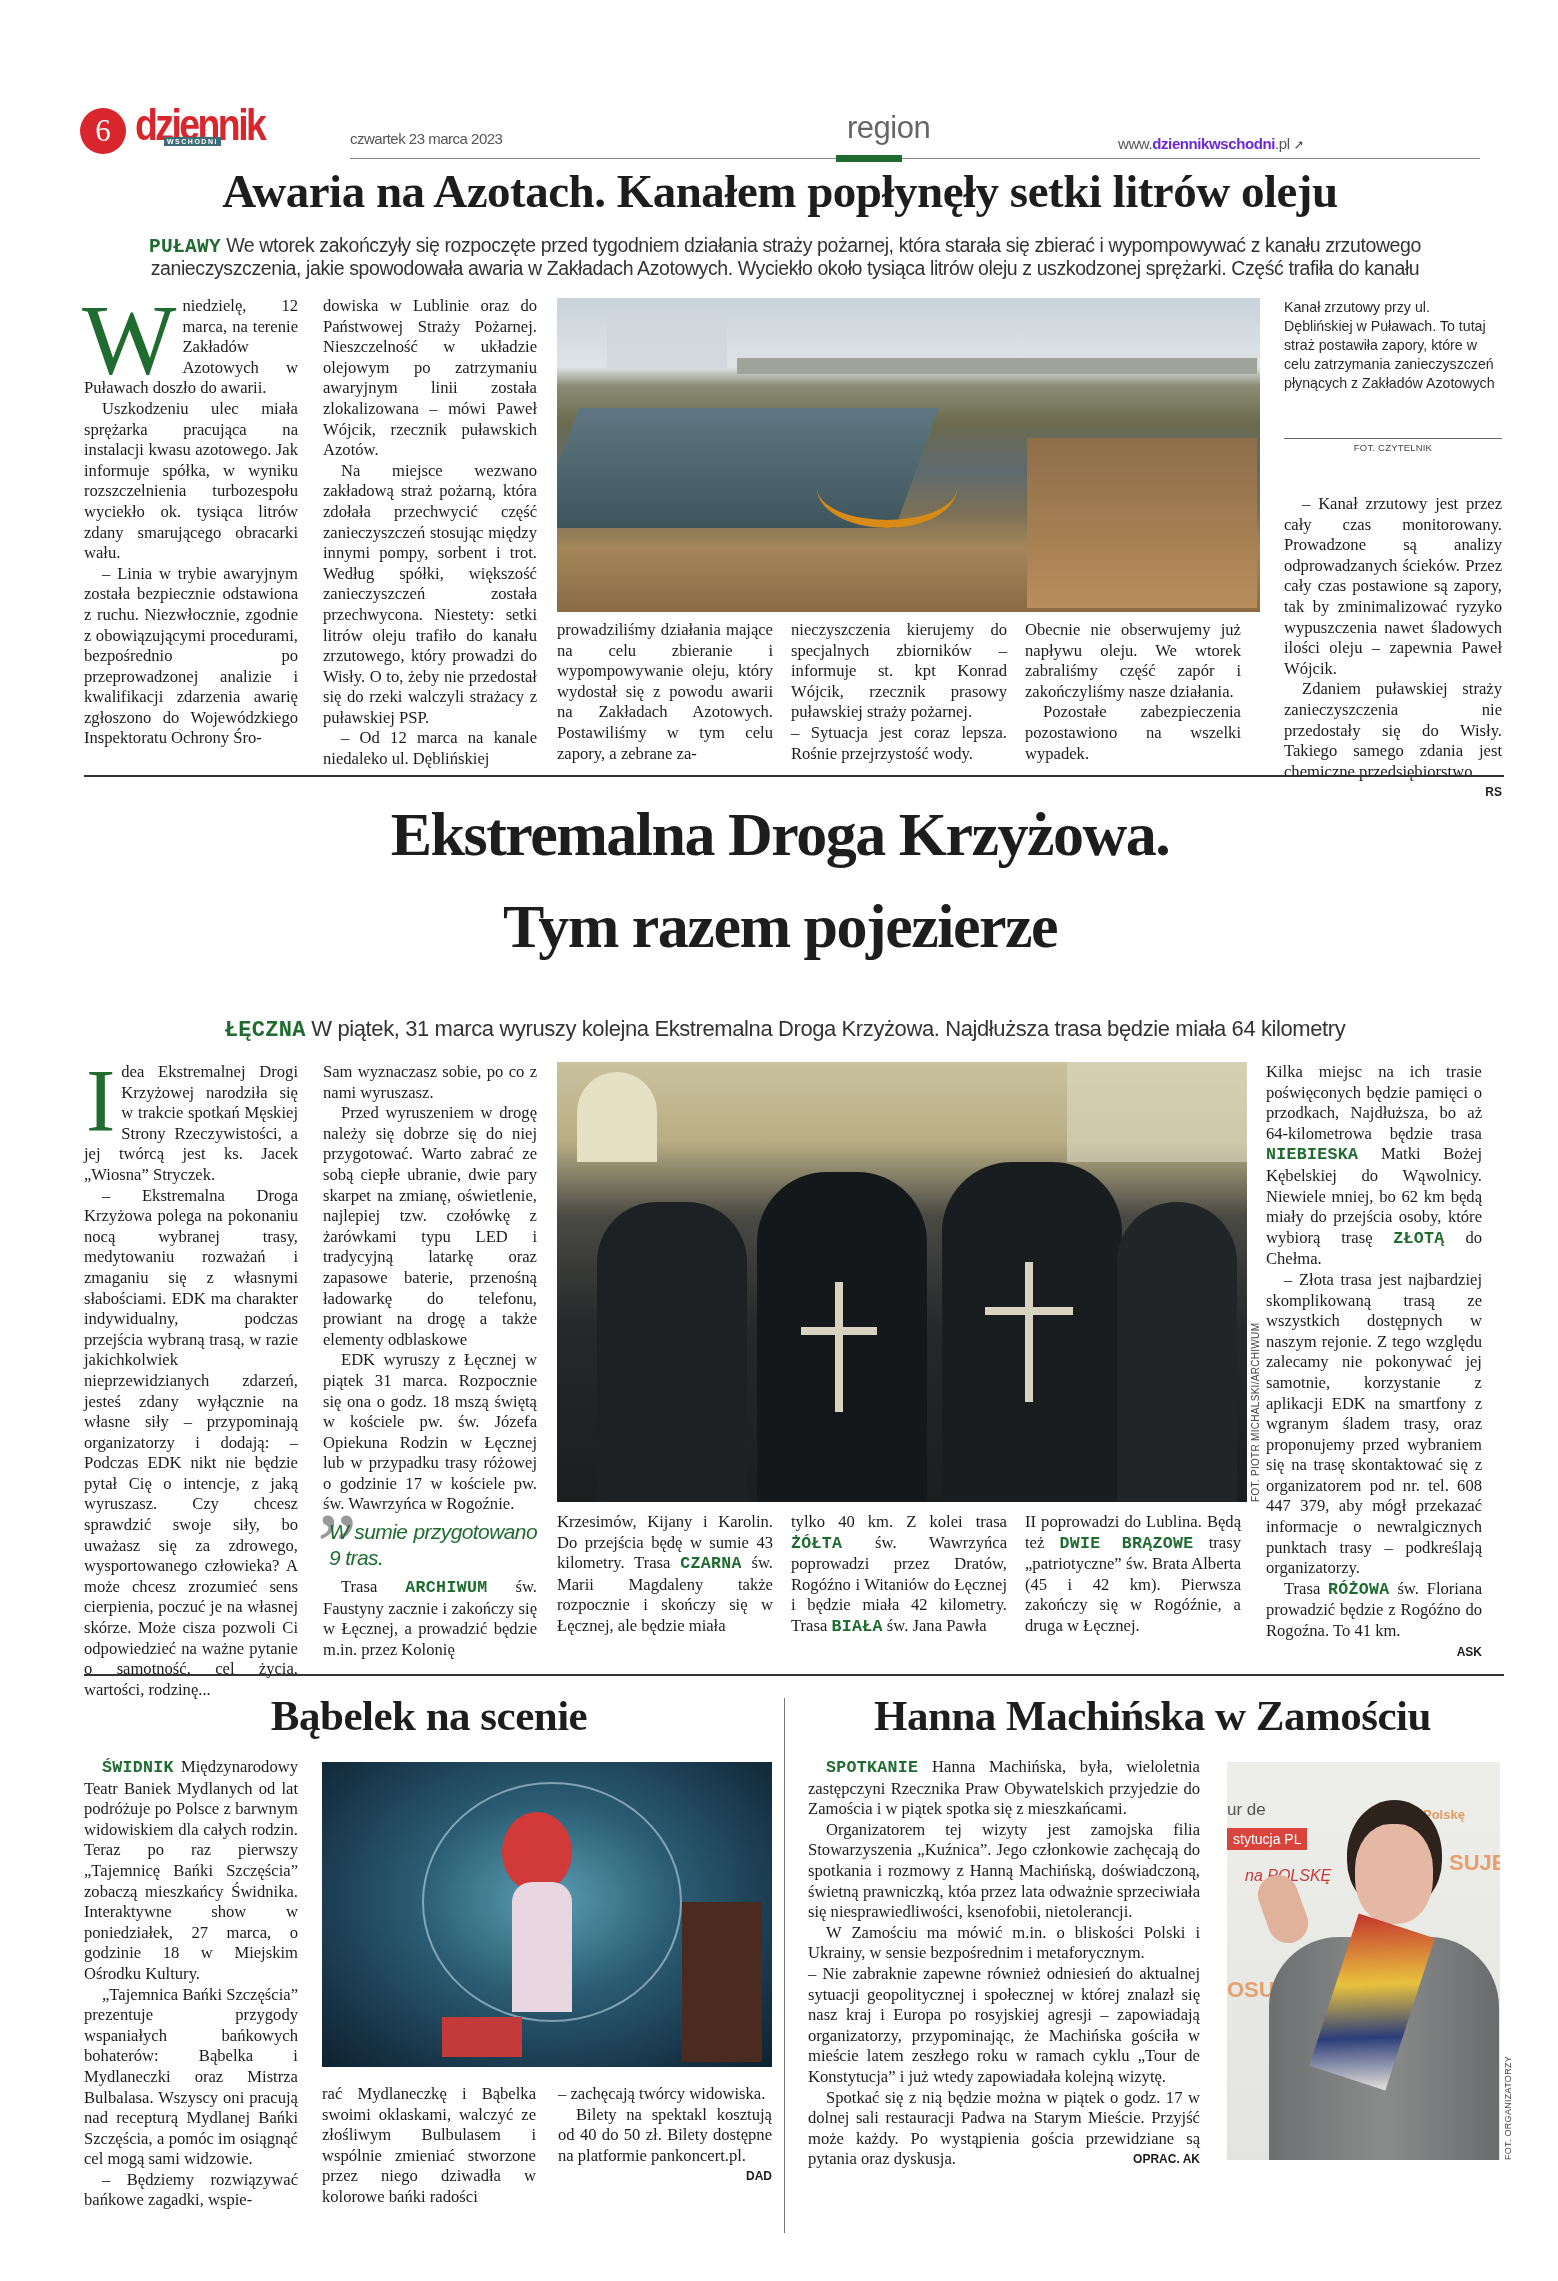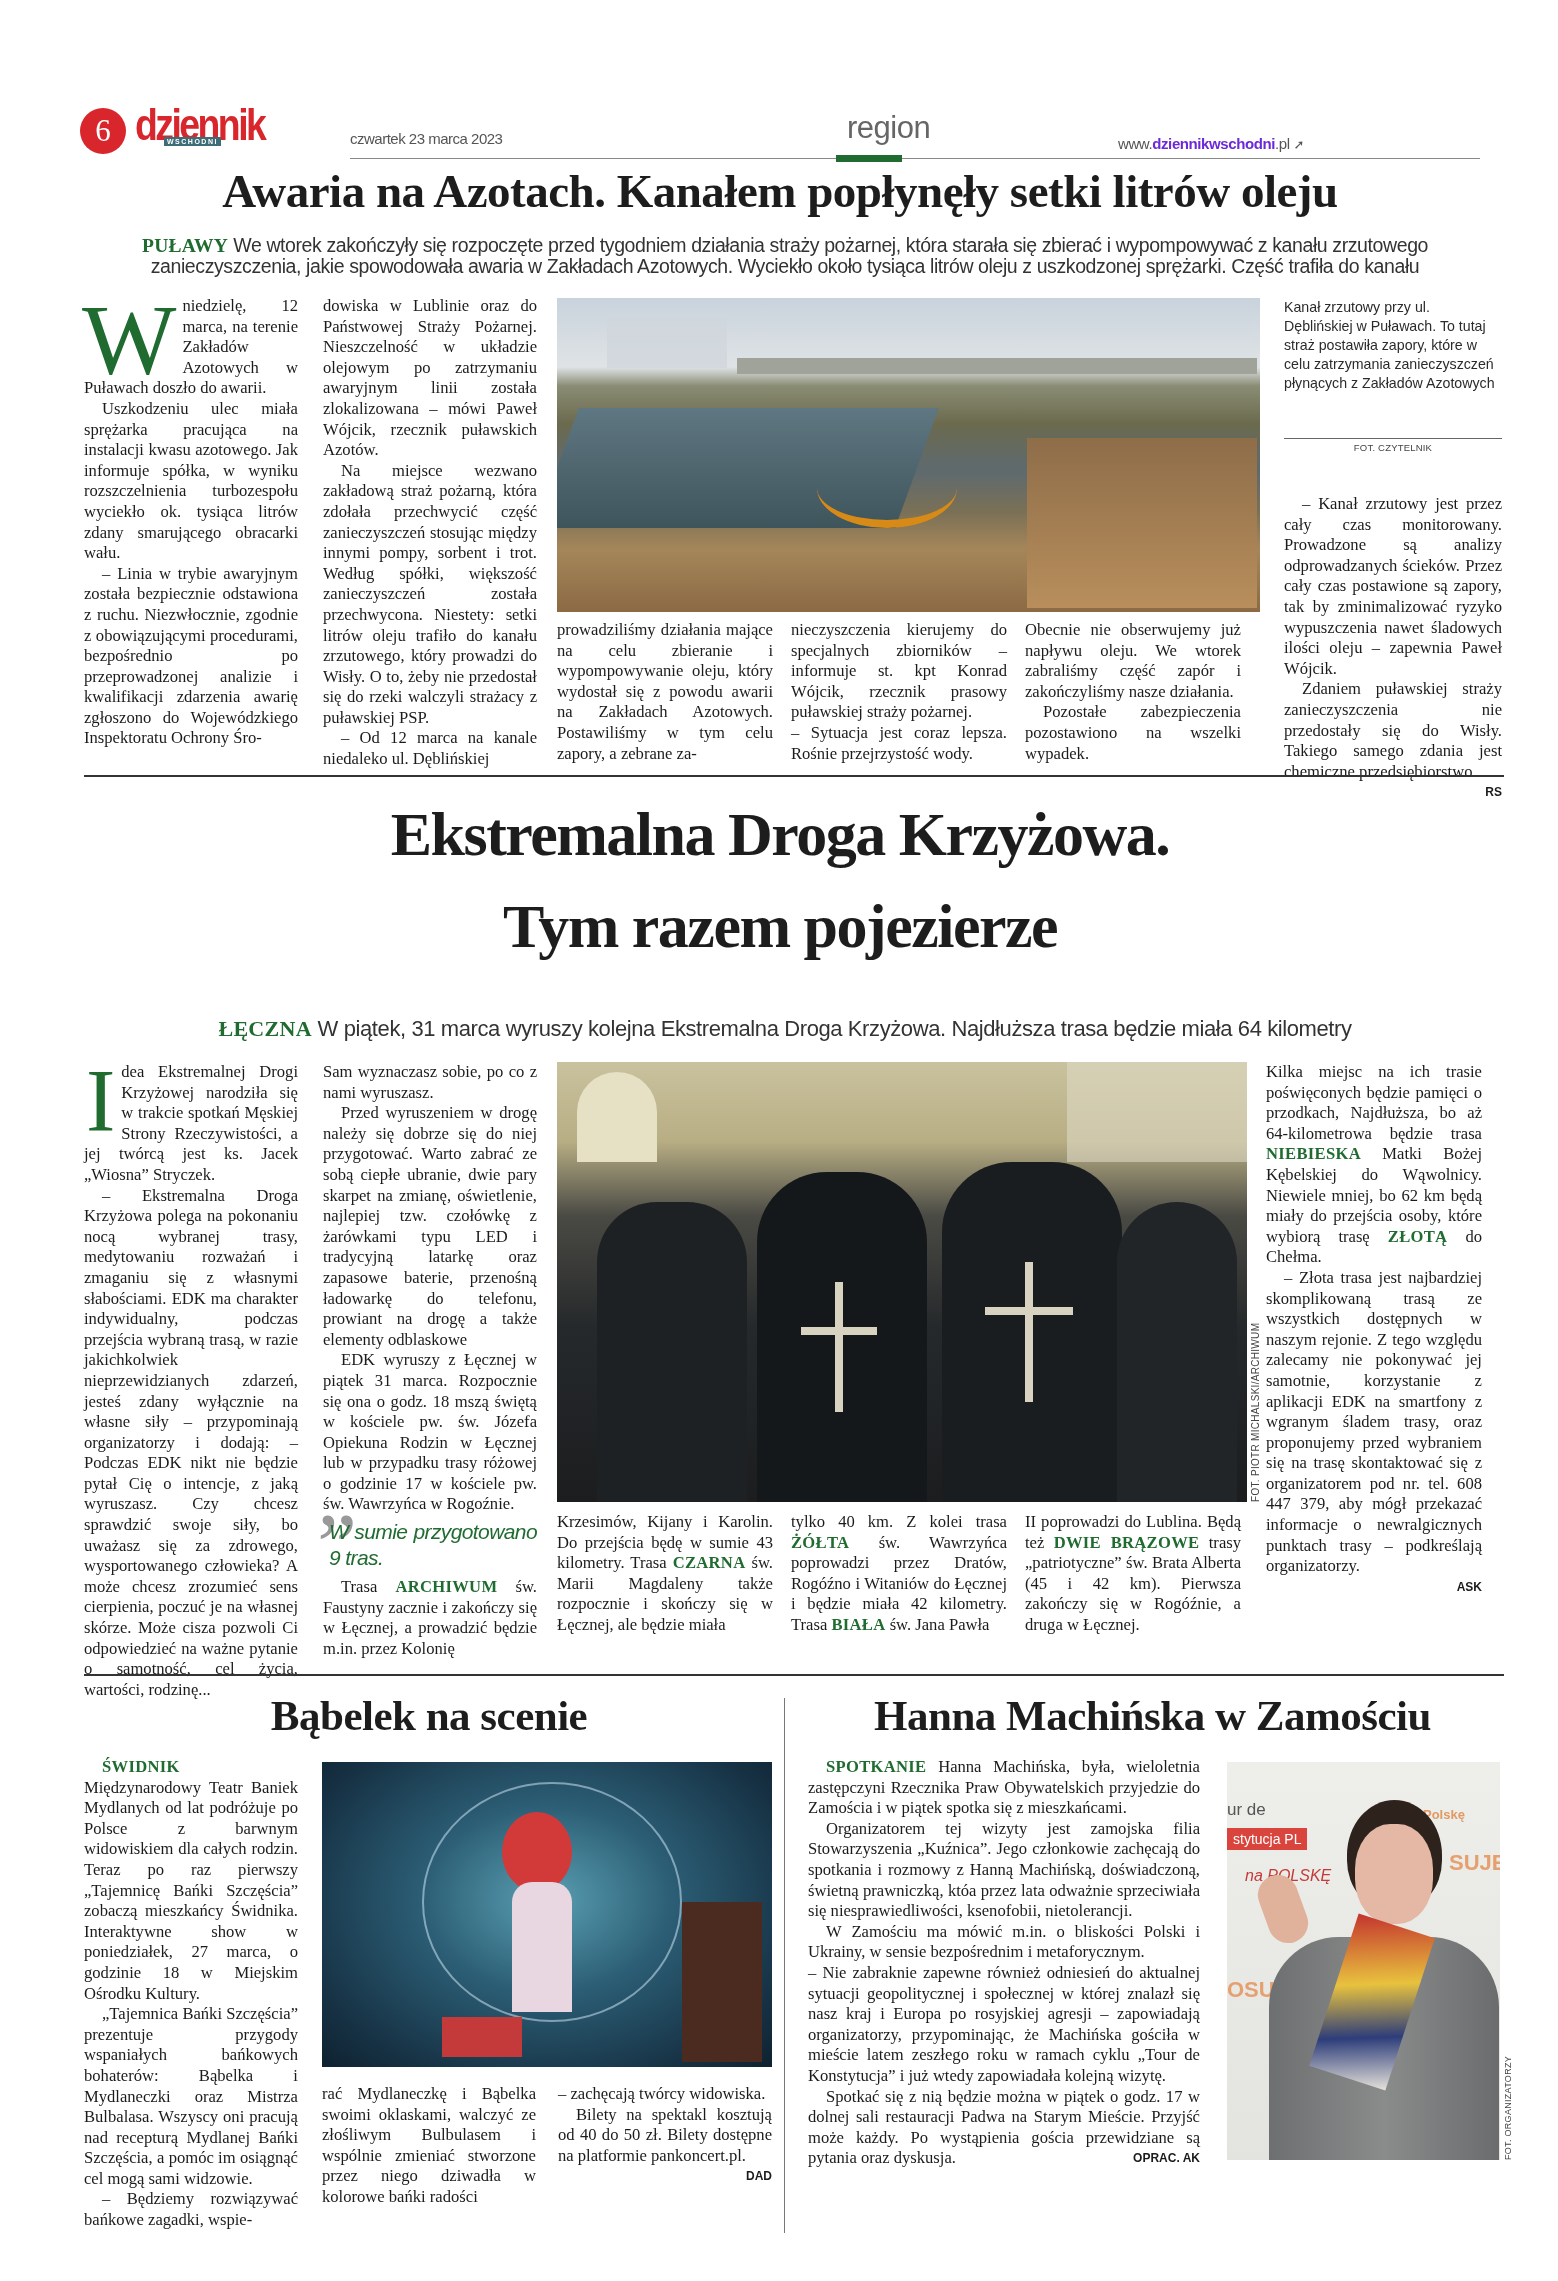--- a/index.html
+++ b/index.html
@@ -3,21 +3,21 @@
 <meta charset="utf-8">
 <style>
 *{box-sizing:border-box;margin:0;padding:0}
 html,body{width:1558px;height:2281px;background:#fff;overflow:hidden}
 body{position:relative;font-family:"DejaVu Serif","Liberation Serif",serif;color:#1a1a1a}
 .abs{position:absolute}
 .sans{font-family:"Liberation Sans","DejaVu Sans",sans-serif}
 .body{font-family:"Liberation Serif","DejaVu Serif",serif;font-size:16.6px;line-height:20.6px;text-align:justify;hyphens:manual;color:#1b1b1b}
 .body p{text-indent:18px}
 .body p.noind{text-indent:0}
-.kw{font-family:Liberation Serif, serif;font-weight:bold;color:#1f6b30;letter-spacing:.3px}
+.kw{font-family:Liberation Mono, monospace;font-weight:bold;color:#1f6b30;letter-spacing:.3px}
 .hl{font-family:"Liberation Serif","DejaVu Serif",serif;font-weight:bold;color:#1d1d1d;text-align:center;letter-spacing:-.5px}
 .lead{font-family:"Liberation Sans","DejaVu Sans",sans-serif;font-size:19.5px;line-height:21px;color:#333;text-align:center;font-stretch:condensed;letter-spacing:-.4px}
 .lead .kw{font-size:19.5px}
 .caption{font-family:"Liberation Sans","DejaVu Sans",sans-serif;font-size:14.2px;line-height:19px;color:#2b2b2b}
 .credit{font-family:"Liberation Sans","DejaVu Sans",sans-serif;font-size:9.5px;color:#444;letter-spacing:.2px}
 .vcredit{writing-mode:vertical-rl;transform:rotate(180deg);font-family:"Liberation Sans","DejaVu Sans",sans-serif;font-size:10px;color:#444;letter-spacing:.3px}
 .sig{font-family:"Liberation Sans","DejaVu Sans",sans-serif;font-weight:bold;font-size:12px;float:right;color:#1b1b1b}
 .photo{overflow:hidden}
 .rule{background:#333}
 .dropcap{float:left;font-family:"Liberation Serif","DejaVu Serif",serif;color:#1f6b30;line-height:.8}
@@ -134,20 +134,21 @@
 <div class="abs body" style="left:791px;top:1512px;width:216px">
   <p class="noind"><span>tylko 40 km. Z kolei trasa </span><span class="kw">ŻÓŁTA</span><span> św. Wawrzyńca poprowadzi przez Dratów, Rogóźno i Witaniów do Łęcznej i będzie miała 42 kilometry. Trasa </span><span class="kw">BIAŁA</span><span> św. Jana Pawła</span></p>
 </div>
 <div class="abs body" style="left:1025px;top:1512px;width:216px">
   <p class="noind"><span>II poprowadzi do Lublina. Będą też </span><span class="kw">DWIE BRĄZOWE</span><span> trasy „patriotyczne” św. Brata Alberta (45 i 42 km). Pierwsza zakończy się w Rogóźnie, a druga w Łęcznej.</span></p>
 </div>
 
 <div class="abs body" style="left:1266px;top:1062px;width:216px">
   <p class="noind"><span>Kilka miejsc na ich trasie poświęconych będzie pamięci o przodkach, Najdłuższa, bo aż 64-kilometrowa będzie trasa </span><span class="kw">NIEBIESKA</span><span> Matki Bożej Kębelskiej do Wąwolnicy. Niewiele mniej, bo 62 km będą miały do przejścia osoby, które wybiorą trasę </span><span class="kw">ZŁOTĄ</span><span> do Chełma.</span></p>
   <p>– Złota trasa jest najbardziej skomplikowaną trasą ze wszystkich dostępnych w naszym rejonie. Z tego względu zalecamy nie pokonywać jej samotnie, korzystanie z aplikacji EDK na smartfony z wgranym śladem trasy, oraz proponujemy przed wybraniem się na trasę skontaktować się z organizatorem pod nr. tel. 608 447 379, aby mógł przekazać informacje o newralgicznych punktach trasy – podkreślają organizatorzy.</p>
+  <p><span>Trasa </span><span class="kw">RÓŻOWA</span><span> św. Floriana prowadzić będzie z Rogóźno do Rogoźna. To 41 km.</span></p>
   <div style="overflow:hidden">
       <span class="sig">ASK</span>
     </div>
 </div>
 
 <div class="abs rule" style="left:84px;top:1674px;width:1420px;height:2px"></div>
 
 <div class="abs hl" style="left:84px;top:1690px;width:690px;font-size:43px;line-height:52px">Bąbelek na scenie</div>
 
 <div class="abs body" style="left:84px;top:1757px;width:214px">

